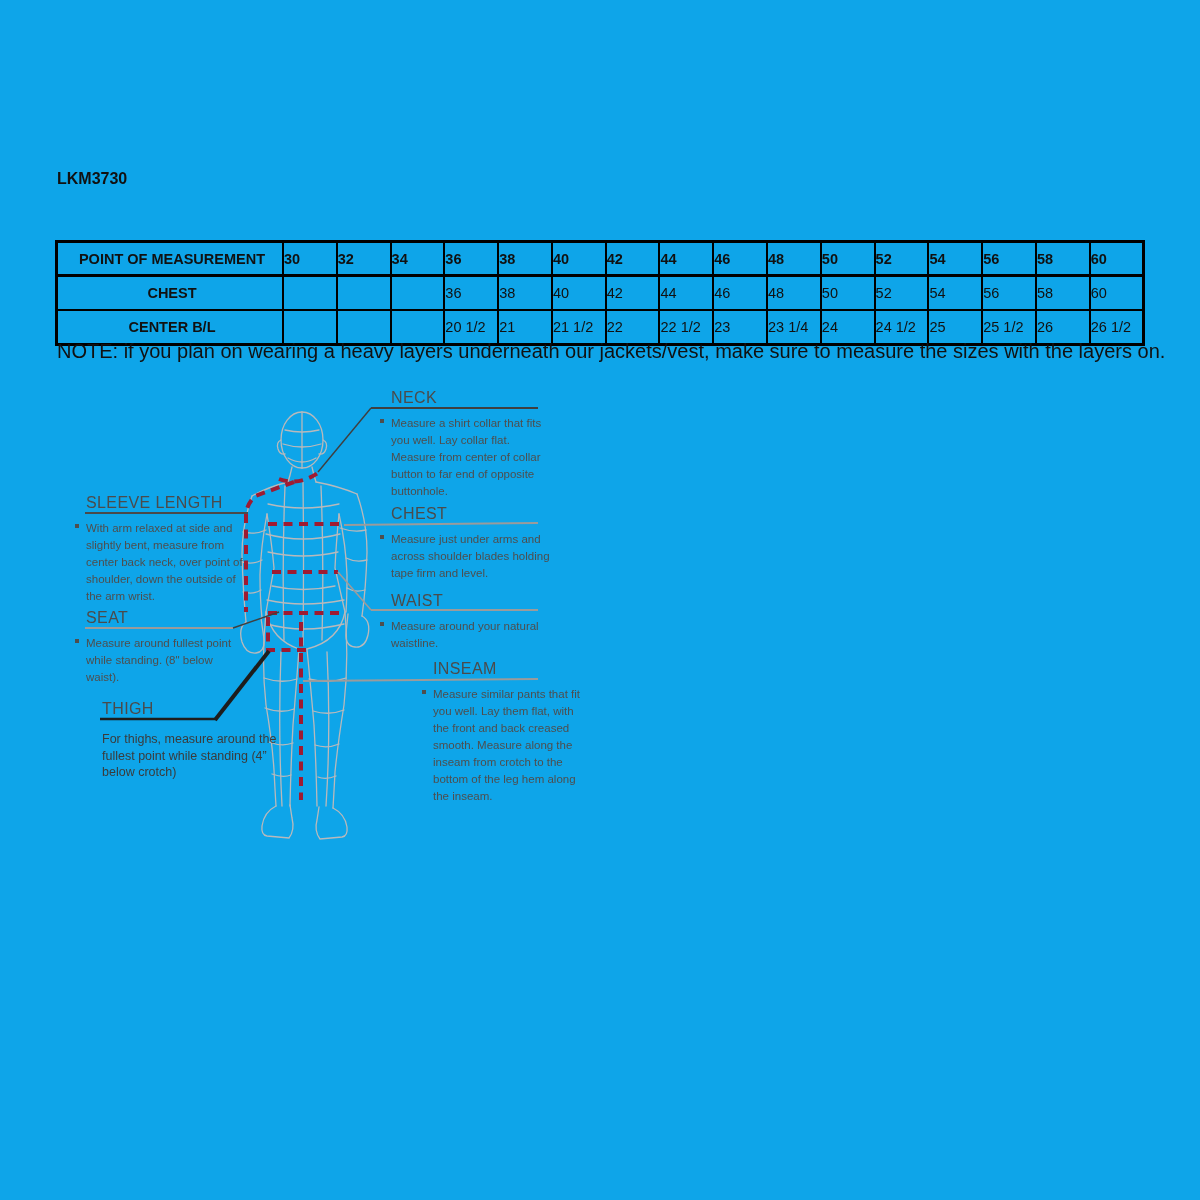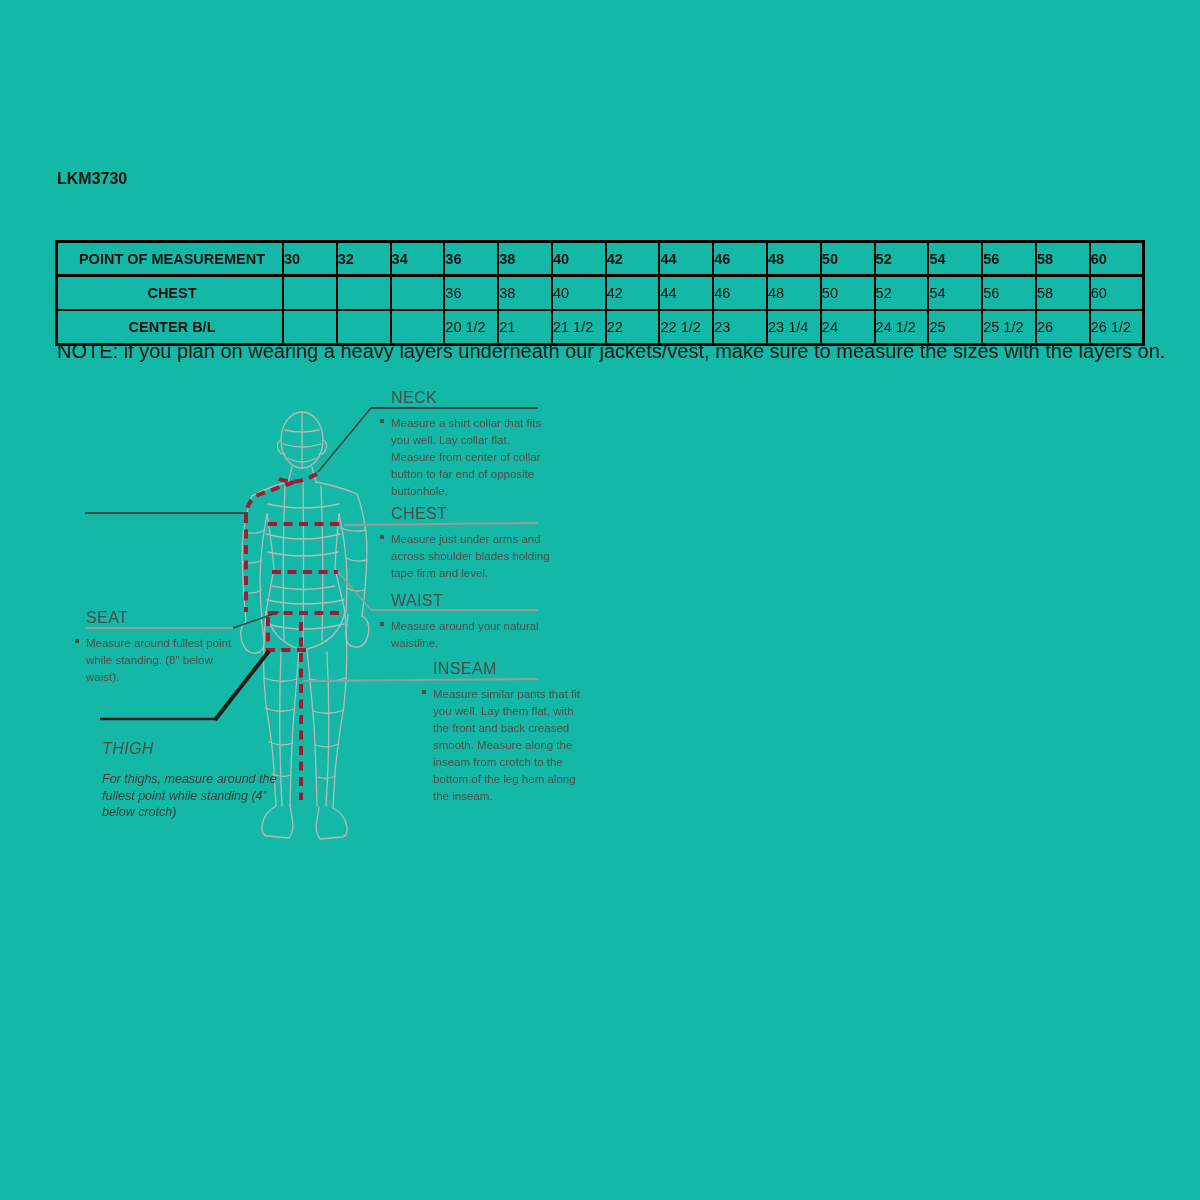--- a/index.html
+++ b/index.html
@@ -1,17 +1,17 @@
 <!DOCTYPE html>
 <html><head>
 <meta charset="utf-8">
 <style>
   html, body { margin:0; padding:0; background:#ffffff; }
   .page {
-    position:relative; width:1200px; height:1200px; background:#14b8a6;
+    position:relative; width:1200px; height:1200px; background:#0ea5e9;
     font-family:"Liberation Sans", sans-serif; overflow:hidden;
   }
 
   
   .doc-title {
     position:absolute; left:57px; top:170px;
     font-size:16px; font-weight:bold; color:#111;
   }
 
   
@@ -52,21 +52,21 @@
     position:absolute; left:-11px; top:4px; width:4px; height:4px;
     background:#4e4e4e;
   }
 
   #sec-neck   { left:391px; top:389px; width:156px; }
   #sec-chest  { left:391px; top:505px; width:164px; }
   #sec-waist  { left:391px; top:592px; width:164px; }
   #sec-inseam { left:391px; top:660px; width:158px;margin-left:42px; }
   #sec-sleeve { left:86px;  top:494px; width:166px; }
   #sec-seat   { left:86px;  top:609px; width:156px; }
-  #sec-thigh  { left:102px; top:740px; width:178px;font-style:italic; }
+  #sec-thigh  { left:102px; top:700px; width:178px; }
   #sec-thigh .sec-text {
     font-size:12.5px; line-height:16.5px; color:#3b3b3b; margin-top:13px;
   }
 </style>
 </head>
 <body>
 
 <div class="page">
 
   <div class="doc-title">LKM3730</div>
@@ -228,20 +228,24 @@
       <path d="M100,719 H216" stroke="#1d1d1d" stroke-width="2.5"></path>
       <path d="M215,720 L269,651" stroke="#1d1d1d" stroke-width="4"></path>
     </g>
   </svg>
 
   <div class="sec" id="sec-neck">
     <div class="sec-title">NECK</div>
     <div class="sec-text"><span class="bullet"></span><span>Measure a shirt collar that fits you well. Lay collar flat. Measure from center of collar button to far end of opposite buttonhole.</span></div>
   </div>
 
+  <div class="sec" id="sec-sleeve">
+    <div class="sec-title">SLEEVE LENGTH</div>
+    <div class="sec-text"><span class="bullet"></span><span>With arm relaxed at side and slightly bent, measure from center back neck, over point of shoulder, down the outside of the arm wrist.</span></div>
+  </div>
 
   <div class="sec" id="sec-chest">
     <div class="sec-title">CHEST</div>
     <div class="sec-text"><span class="bullet"></span><span>Measure just under arms and across shoulder blades holding tape firm and level.</span></div>
   </div>
 
   <div class="sec" id="sec-seat">
     <div class="sec-title">SEAT</div>
     <div class="sec-text"><span class="bullet"></span><span>Measure around fullest point while standing. (8" below waist).</span></div>
   </div>

